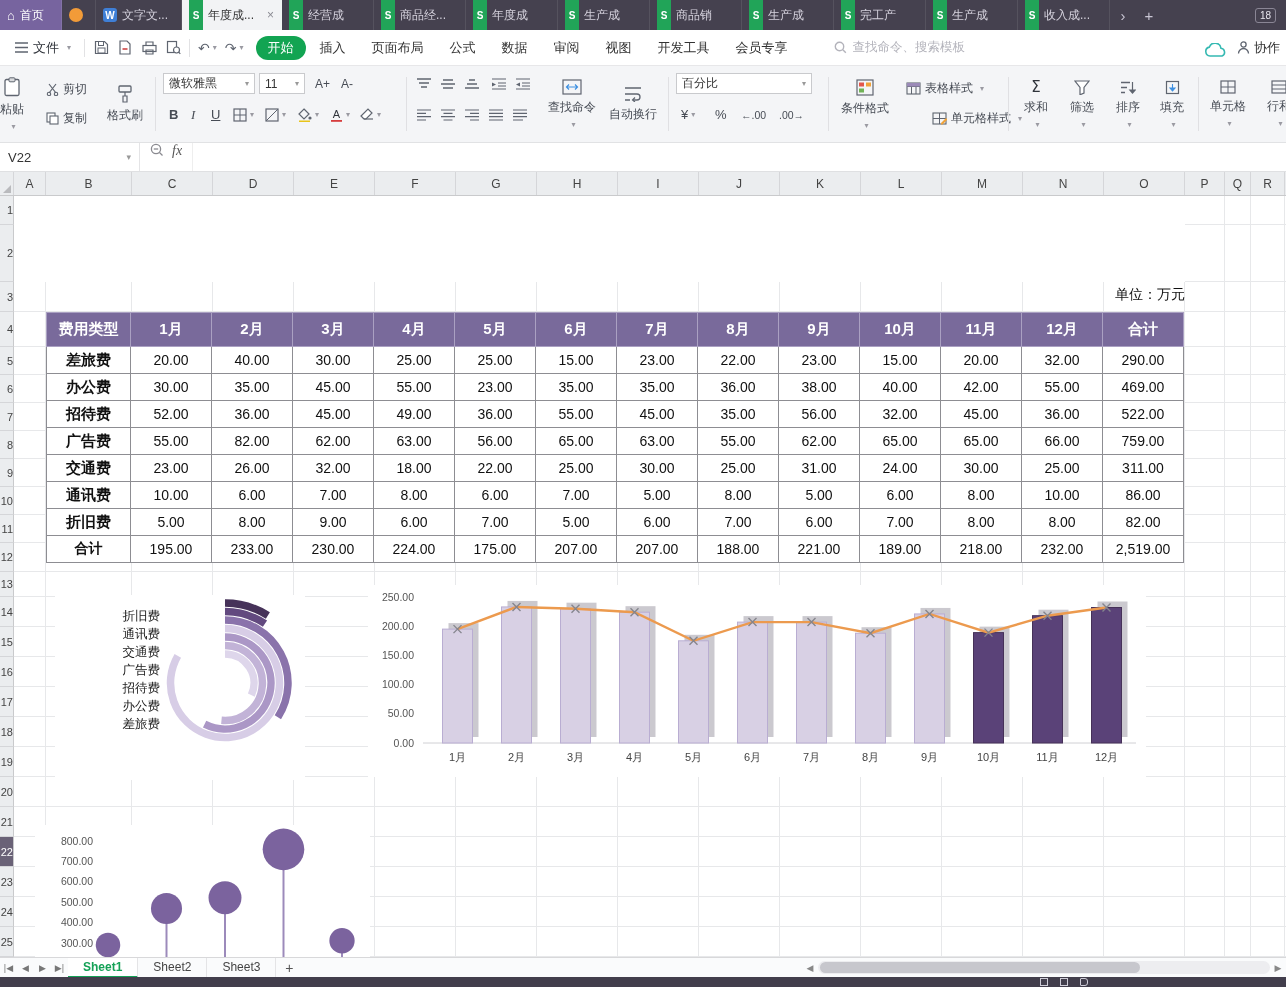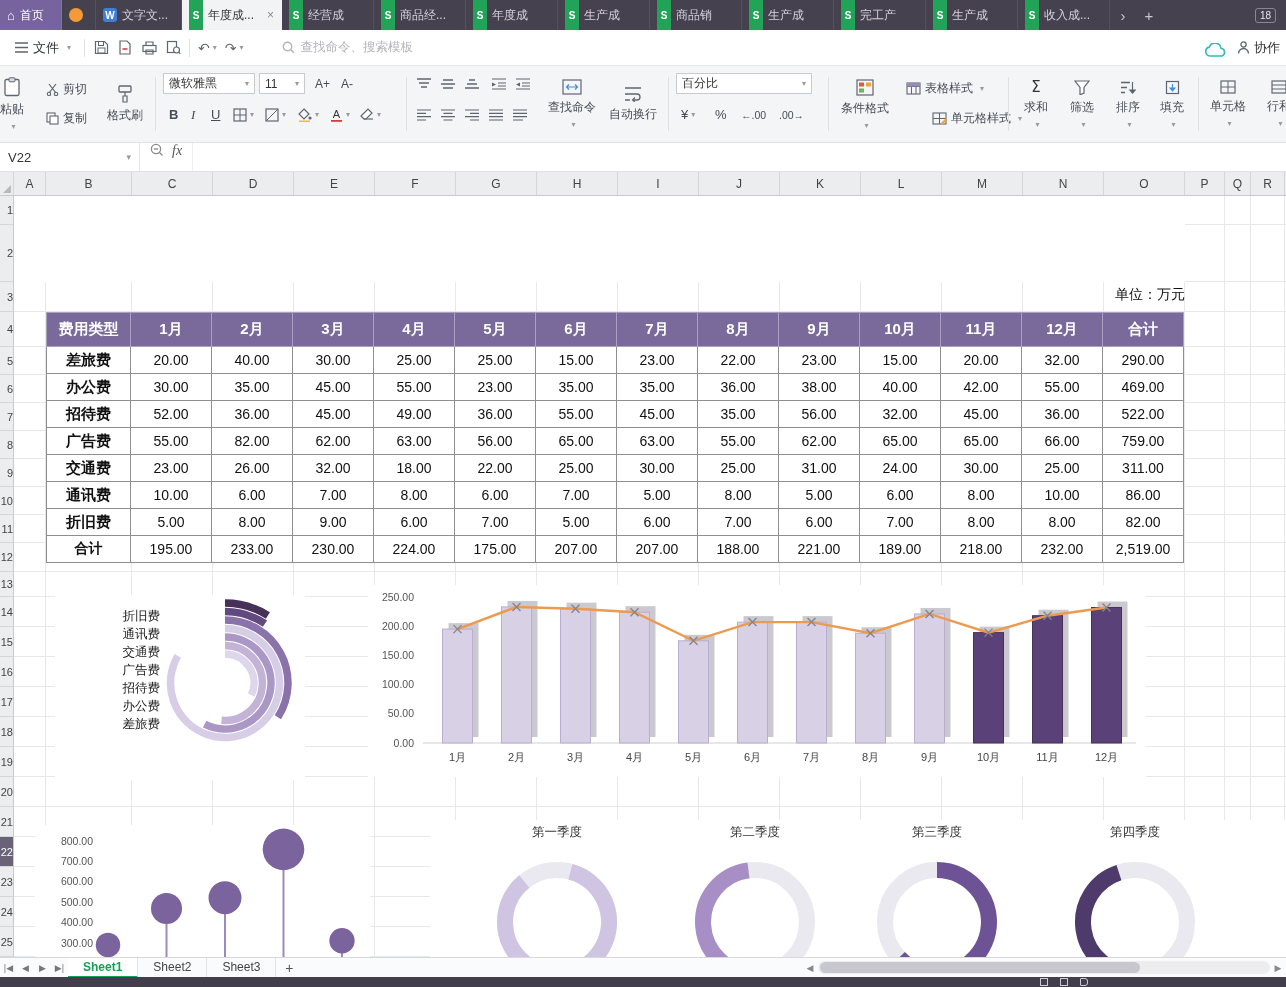--- a/index.html
+++ b/index.html
@@ -209,20 +209,31 @@
           <circle cx="10.5" cy="10" r="3" fill="#fff" stroke="#5f6570" stroke-width="1.2"></circle>
           <path d="M12.7 12.2l1.6 1.6" stroke="#5f6570" stroke-width="1.2"></path>
         </svg>
       </div>
     <div class="vdiv"></div>
     <div class="undo ddn">
         <span>↶</span>
       </div>
     <div class="undo ddn">
         <span>↷</span>
+      </div>
+    <div class="menu-items">
+        <div class="menu-item active">开始</div>
+        <div class="menu-item">插入</div>
+        <div class="menu-item">页面布局</div>
+        <div class="menu-item">公式</div>
+        <div class="menu-item">数据</div>
+        <div class="menu-item">审阅</div>
+        <div class="menu-item">视图</div>
+        <div class="menu-item">开发工具</div>
+        <div class="menu-item">会员专享</div>
       </div>
     <div class="searchbox">
       <svg width="13" height="13" viewBox="0 0 13 13">
           <circle cx="5.5" cy="5.5" r="4.2" fill="none" stroke="#b3b3bb" stroke-width="1.4"></circle>
           <path d="M8.8 8.8l3 3" stroke="#b3b3bb" stroke-width="1.4"></path>
         </svg>
       <span>查找命令、搜索模板</span>
     </div>
     <div class="mright">
       <svg width="22" height="14" viewBox="0 0 22 14">
@@ -790,36 +801,20 @@
           <line x1="248.5" y1="24.363999999999997" x2="248.5" y2="150" stroke="#9c8abb" stroke-width="2"></line>
           <circle cx="248.5" cy="24.363999999999997" r="20.8" fill="#7b639e"></circle>
           <line x1="307" y1="115.756" x2="307" y2="150" stroke="#9c8abb" stroke-width="2"></line>
           <circle cx="307" cy="115.756" r="12.654545454545454" fill="#7b639e"></circle>
           <line x1="365.5" y1="161.65599999999998" x2="365.5" y2="150" stroke="#9c8abb" stroke-width="2"></line>
           <circle cx="365.5" cy="161.65599999999998" r="8.563636363636364" fill="#7b639e"></circle>
           <line x1="424" y1="162.47199999999998" x2="424" y2="150" stroke="#9c8abb" stroke-width="2"></line>
           <circle cx="424" cy="162.47199999999998" r="8.49090909090909" fill="#7b639e"></circle>
         </svg>
     </div>
-    <div class="chart chart-gauges">
-      <svg id="gaugeSvg" width="856" height="137">
-          <text x="127" y="16" text-anchor="middle" font-size="12.5" fill="#333" font-family="Liberation Sans">第一季度</text>
-          <circle cx="127" cy="102" r="52" fill="none" stroke="#ebe9f0" stroke-width="16"></circle>
-          <path d="M140.46 51.77 A52 52 0 1 1 94.28 61.59" fill="none" stroke="#cfc4e1" stroke-width="16"></path>
-          <text x="325" y="16" text-anchor="middle" font-size="12.5" fill="#333" font-family="Liberation Sans">第二季度</text>
-          <circle cx="325" cy="102" r="52" fill="none" stroke="#ebe9f0" stroke-width="16"></circle>
-          <path d="M325.00 154.00 A52 52 0 0 1 318.48 50.41" fill="none" stroke="#a78fc5" stroke-width="16"></path>
-          <text x="507" y="16" text-anchor="middle" font-size="12.5" fill="#333" font-family="Liberation Sans">第三季度</text>
-          <circle cx="507" cy="102" r="52" fill="none" stroke="#ebe9f0" stroke-width="16"></circle>
-          <path d="M507.00 50.00 A52 52 0 1 1 469.09 137.60" fill="none" stroke="#6d5395" stroke-width="16"></path>
-          <text x="705" y="16" text-anchor="middle" font-size="12.5" fill="#333" font-family="Liberation Sans">第四季度</text>
-          <circle cx="705" cy="102" r="52" fill="none" stroke="#ebe9f0" stroke-width="16"></circle>
-          <path d="M705.00 154.00 A52 52 0 0 1 688.93 52.55" fill="none" stroke="#4e3a6b" stroke-width="16"></path>
-        </svg>
-    </div>
   <div class="rowhdr" style="top: 0px; height: 29px;">1</div>
       <div class="hline" style="top: 28px;"></div>
       <div class="rowhdr" style="top: 29px; height: 57px;">2</div>
       <div class="hline" style="top: 85px;"></div>
       <div class="rowhdr" style="top: 86px; height: 30px;">3</div>
       <div class="hline" style="top: 115px;"></div>
       <div class="rowhdr" style="top: 116px; height: 35px;">4</div>
       <div class="hline" style="top: 150px;"></div>
       <div class="rowhdr" style="top: 151px; height: 28px;">5</div>
       <div class="hline" style="top: 178px;"></div>

